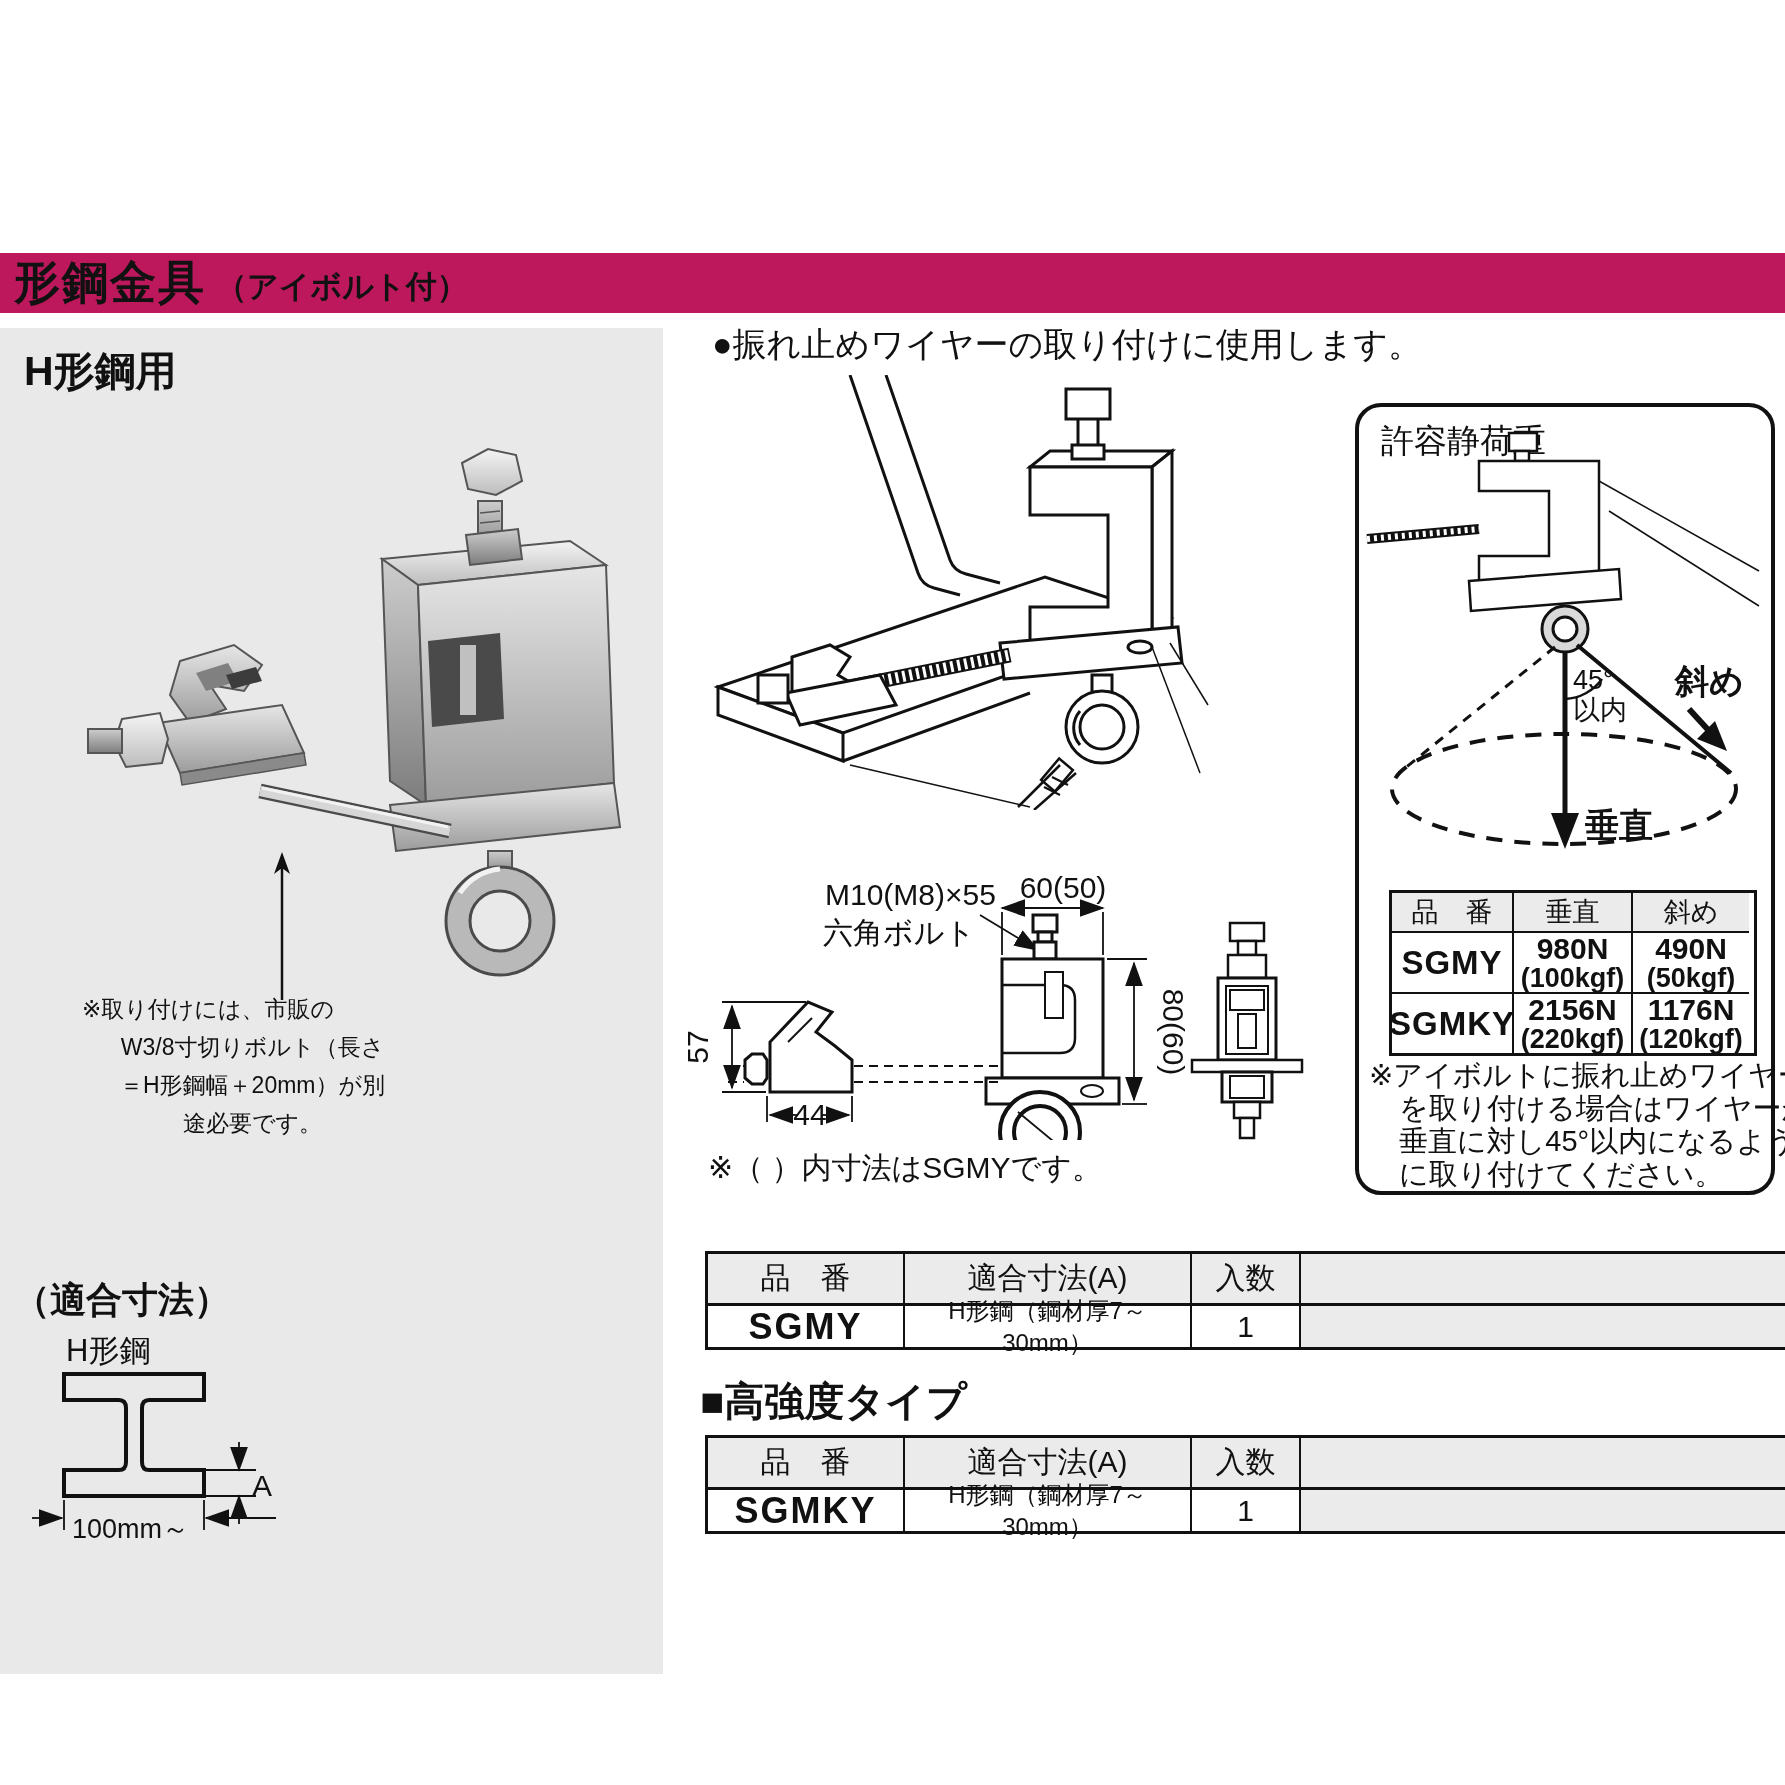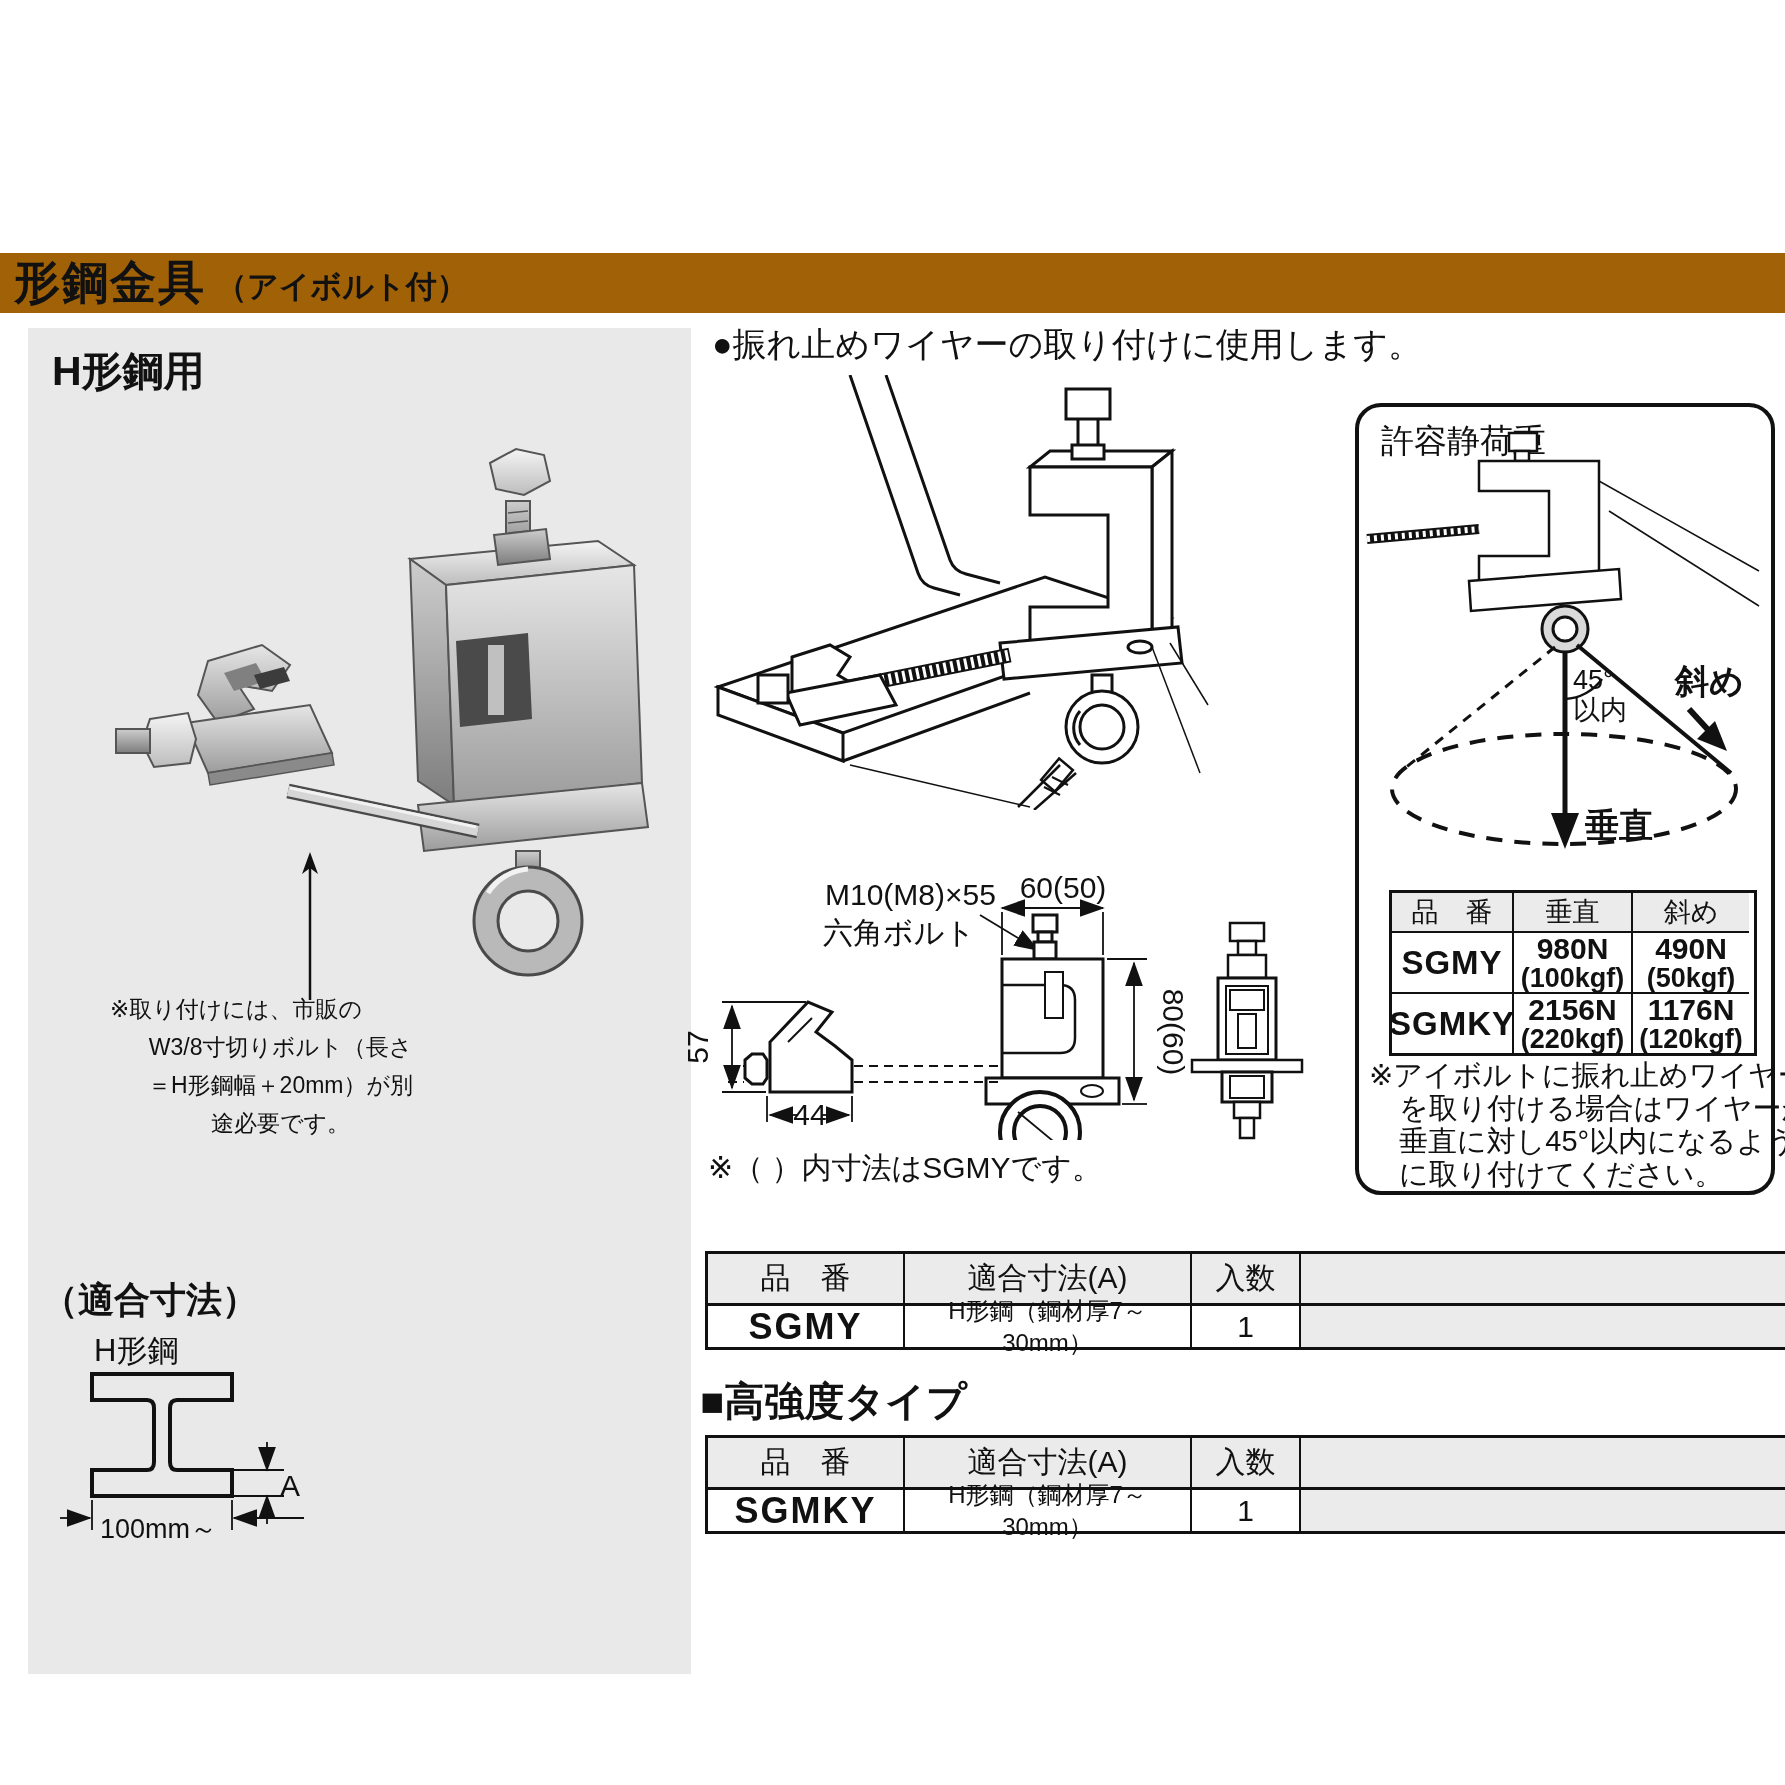--- a/index.html
+++ b/index.html
@@ -1,25 +1,25 @@
 <!DOCTYPE html>
 <html><head>
 <meta charset="utf-8">
 <style>
   html,body{margin:0;padding:0;background:#fff;}
   #page{position:relative;width:1785px;height:1785px;background:#ffffff;overflow:hidden;
         font-family:"Liberation Sans","DejaVu Sans",sans-serif;color:#111;}
   .abs{position:absolute;}
   .nowrap{white-space:nowrap;}
   
-  #header-bar{left:0;top:253px;width:1785px;height:60px;background:#a16207;display:flex;align-items:center;}
+  #header-bar{left:0;top:253px;width:1785px;height:60px;background:#be185d;display:flex;align-items:center;}
   #header-title{font-size:46px;font-weight:bold;margin-left:14px;letter-spacing:2px;}
   #header-sub{font-size:31px;font-weight:bold;margin-left:10px;padding-top:8px;}
   
-  #left-panel{left:0;top:328px;width:663px;height:1346px;background:#e9e9e9;margin-left:28px;}
+  #left-panel{left:0;top:328px;width:663px;height:1346px;background:#e9e9e9;}
   #panel-heading{left:24px;top:16px;font-size:41px;font-weight:bold;}
   #note-block{left:82px;top:662px;font-size:23px;line-height:38px;}
   .note-indent{padding-left:38px;text-align:center;}
   #fit-title{left:14px;top:948px;font-size:36px;font-weight:bold;}
   #beam-label{left:66px;top:1002px;font-size:31px;text-align:center;}
   
   #intro-bullet{left:712px;top:322px;font-size:34px;}
   #dim-note{left:708px;top:1148px;font-size:30px;}
   #hs-heading{left:700px;top:1374px;font-size:40px;font-weight:bold;}
   

